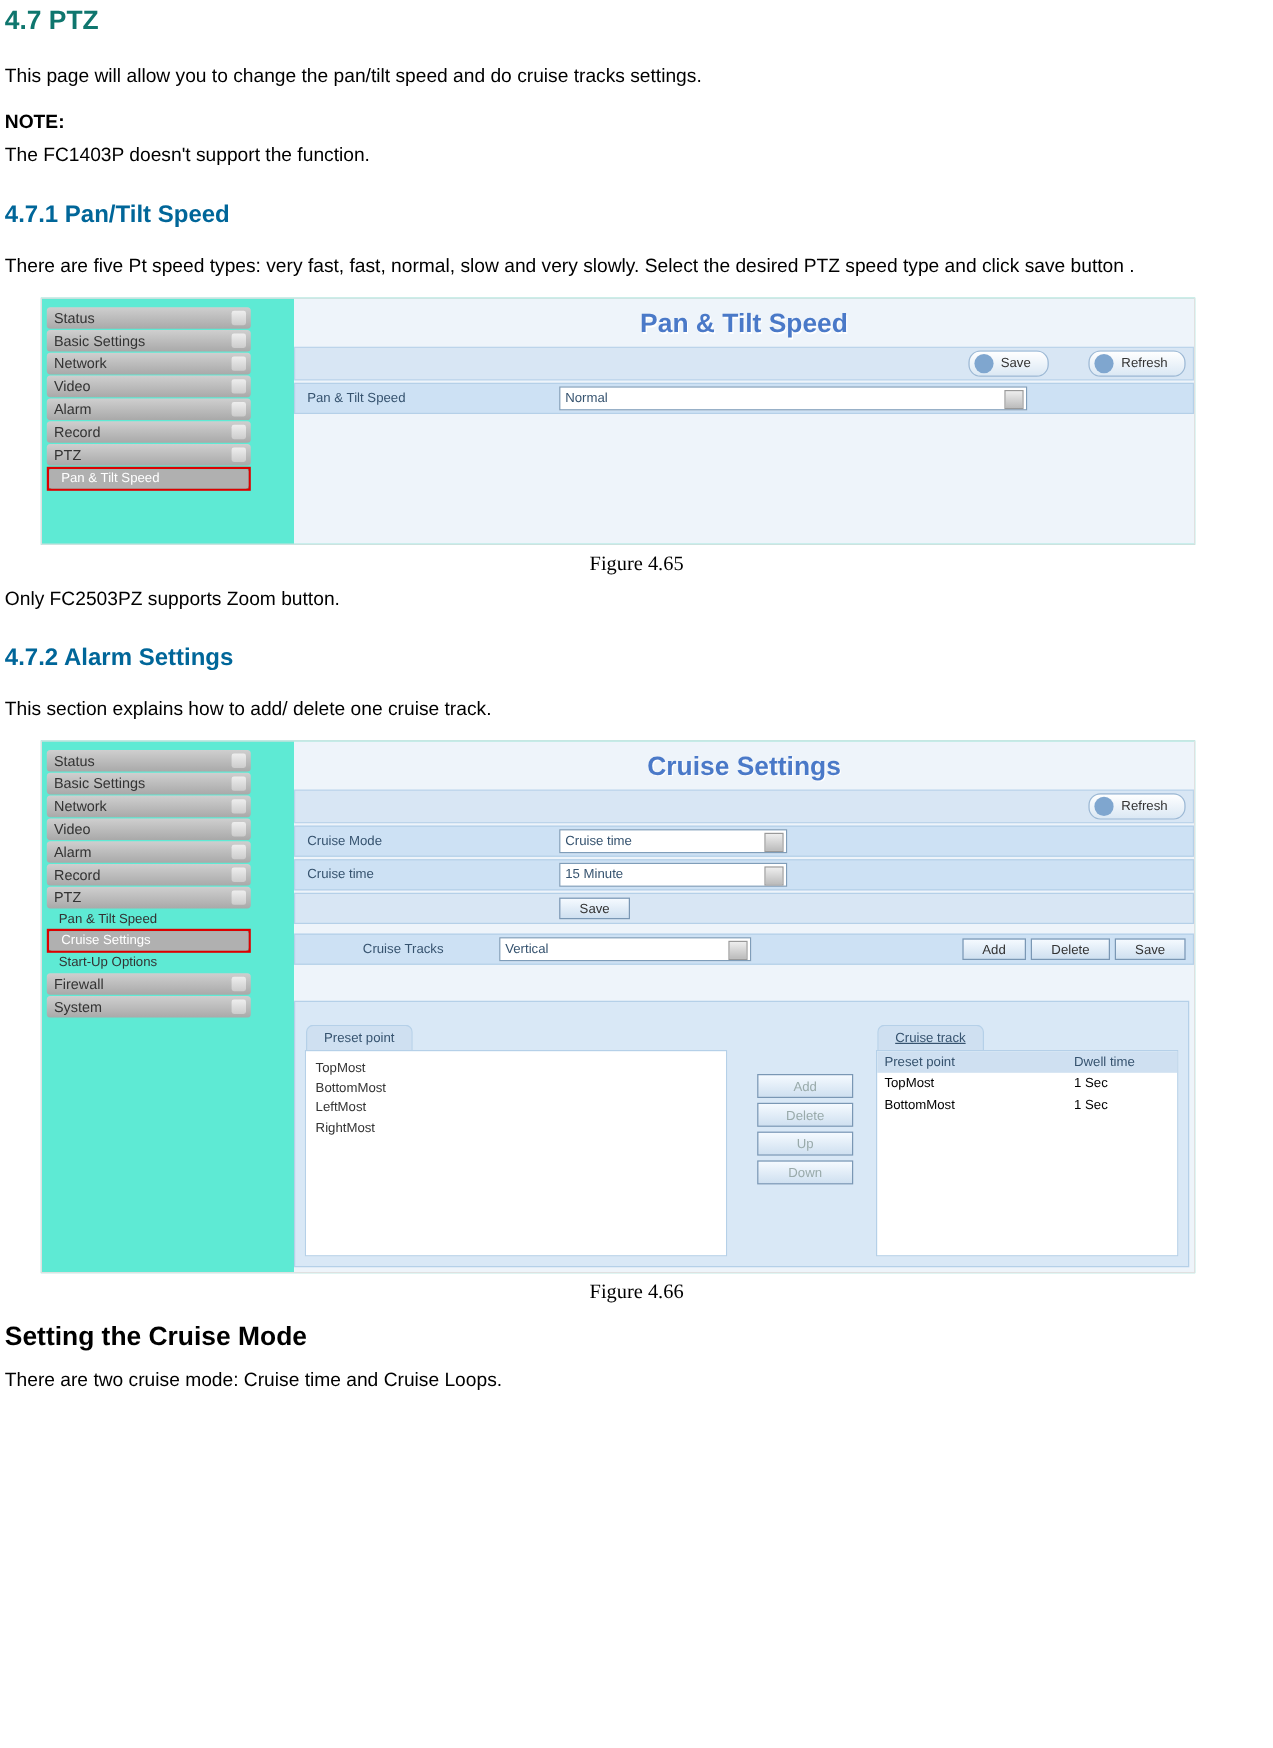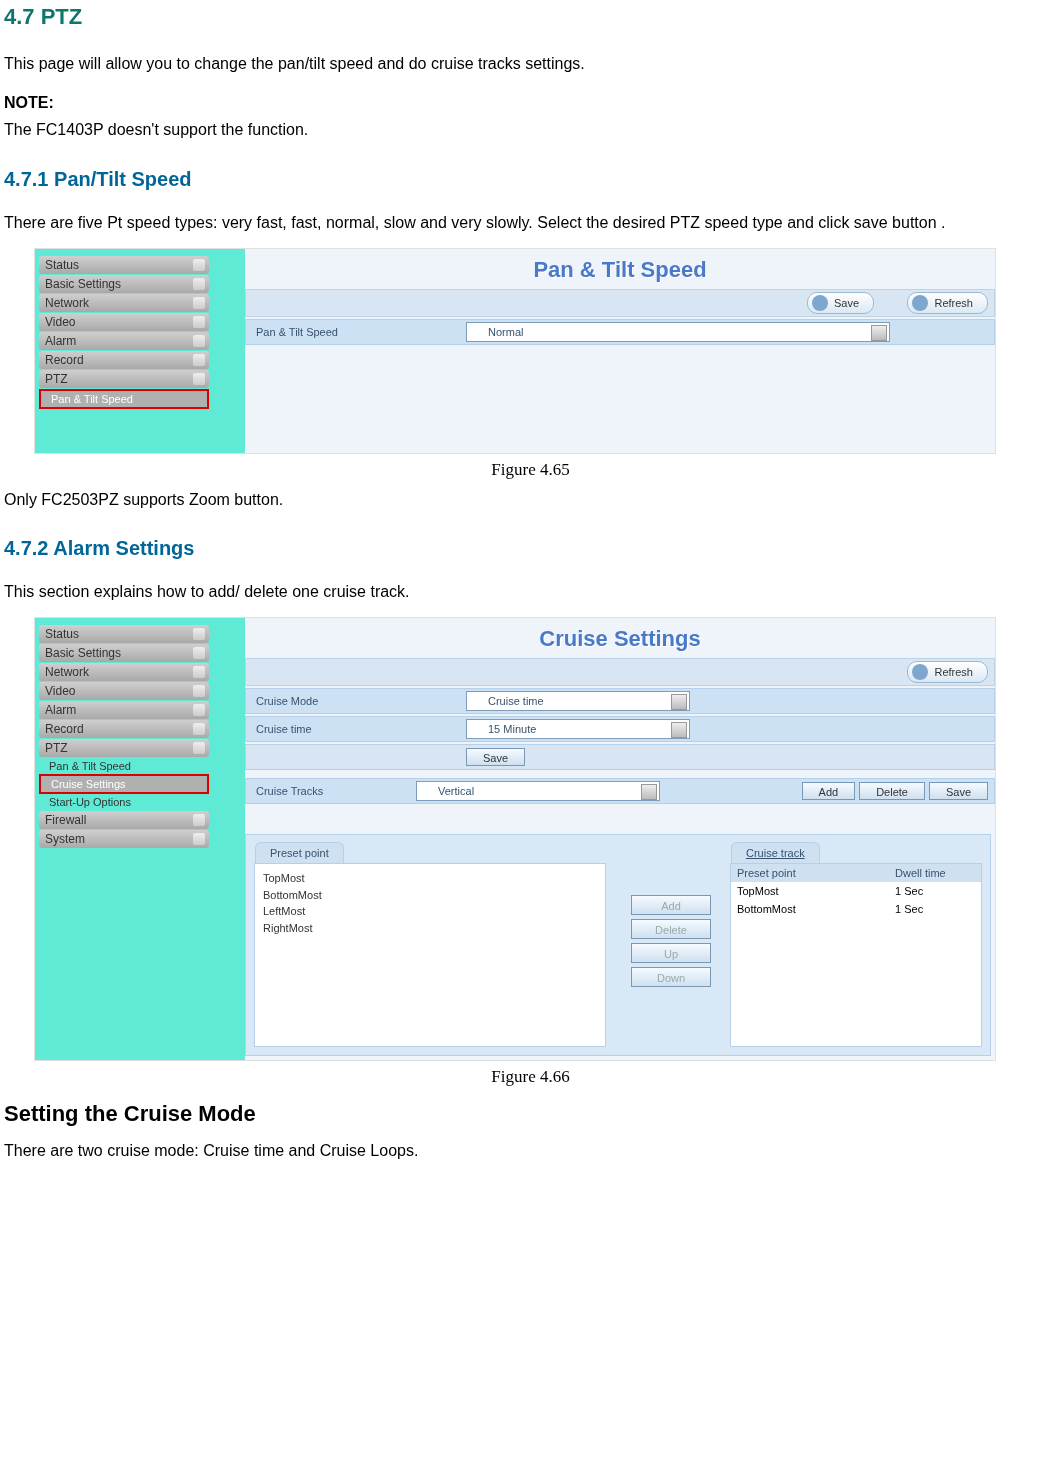--- a/index.html
+++ b/index.html
@@ -141,21 +141,21 @@
     align-items: center;
     font-size: 11px;
     color: #36536f;
   }
   .form-row .lbl { width: 210px; padding-left: 10px; }
   .form-row .val {
     background: #fff;
     border: 1px solid #7f9db9;
     height: 18px; line-height: 18px;
     font-size: 11px;
-    padding: 0 21px;
+    padding: 0 4px;
     width: 380px;
     position: relative;
   }
   .form-row .val .dd {
     position:absolute; right:2px; top:2px;
     width:14px;height:14px;
     border:1px solid #999;
     background:linear-gradient(#eee,#bbb);
   }
   .btn {
@@ -174,20 +174,21 @@
     top: 216px;
     bottom:4px;
     background:#d9e8f6;
     border:1px solid #b5d0e8;
   }
   .tabcol {
     position:absolute;
     background:#fff;
     border:1px solid #b5d0e8;
     font-size:11px;
+    margin-top:12px;
   }
   .tabhead {
     position:absolute;
     top:-22px;
     background:#cfe0f1;
     border:1px solid #b5d0e8;
     border-bottom:none;
     border-radius:6px 6px 0 0;
     height:20px; line-height:20px;
     font-size:11px;
@@ -287,21 +288,21 @@
       <div class="lbl">Cruise time</div>
       <div class="val" style="width:180px;"><span>15 Minute</span><span class="dd"></span></div>
     </div>
     <div class="form-row" style="justify-content:flex-start; padding-left:220px; background:#d8e6f4;">
       <button class="btn mini">Save</button>
     </div>
 
     <div style="height:6px;"></div>
 
     <div class="form-row">
-      <div class="lbl" style="width:160px;">Cruise Tracks</div>
+      <div class="lbl" style="width:160px;text-align:center;">Cruise Tracks</div>
       <div class="val" style="width:200px;"><span>Vertical</span><span class="dd"></span></div>
       <div style="flex:1;"></div>
       <button class="btn mini" style="margin-right:4px;">Add</button>
       <button class="btn mini" style="margin-right:4px;">Delete</button>
       <button class="btn mini" style="margin-right:6px;">Save</button>
     </div>
 
     <div class="lower">
 
       <div class="tabcol" style="left:8px; top:28px; width:350px; bottom:8px;">

